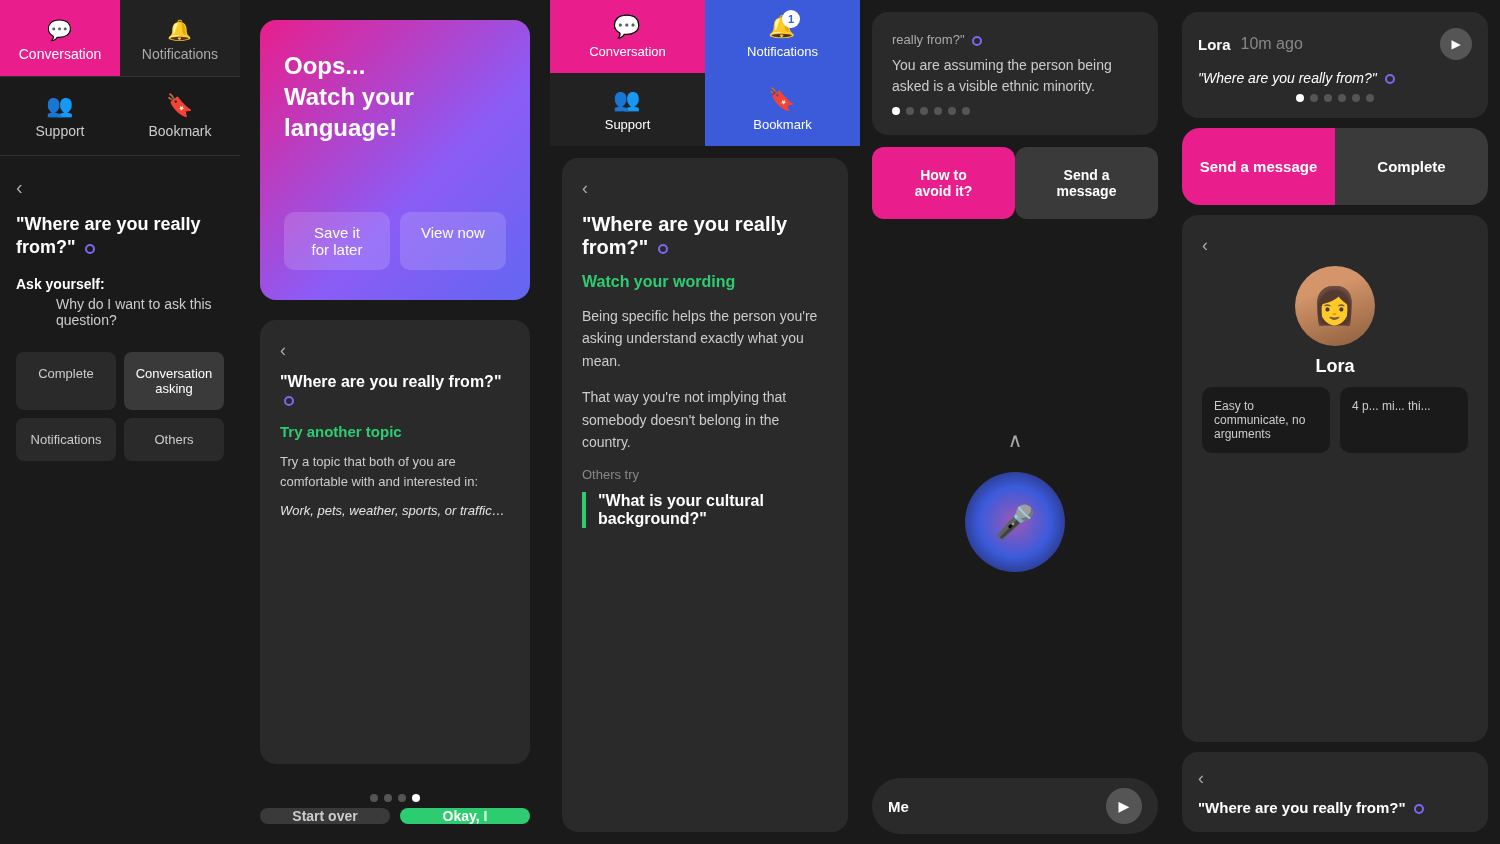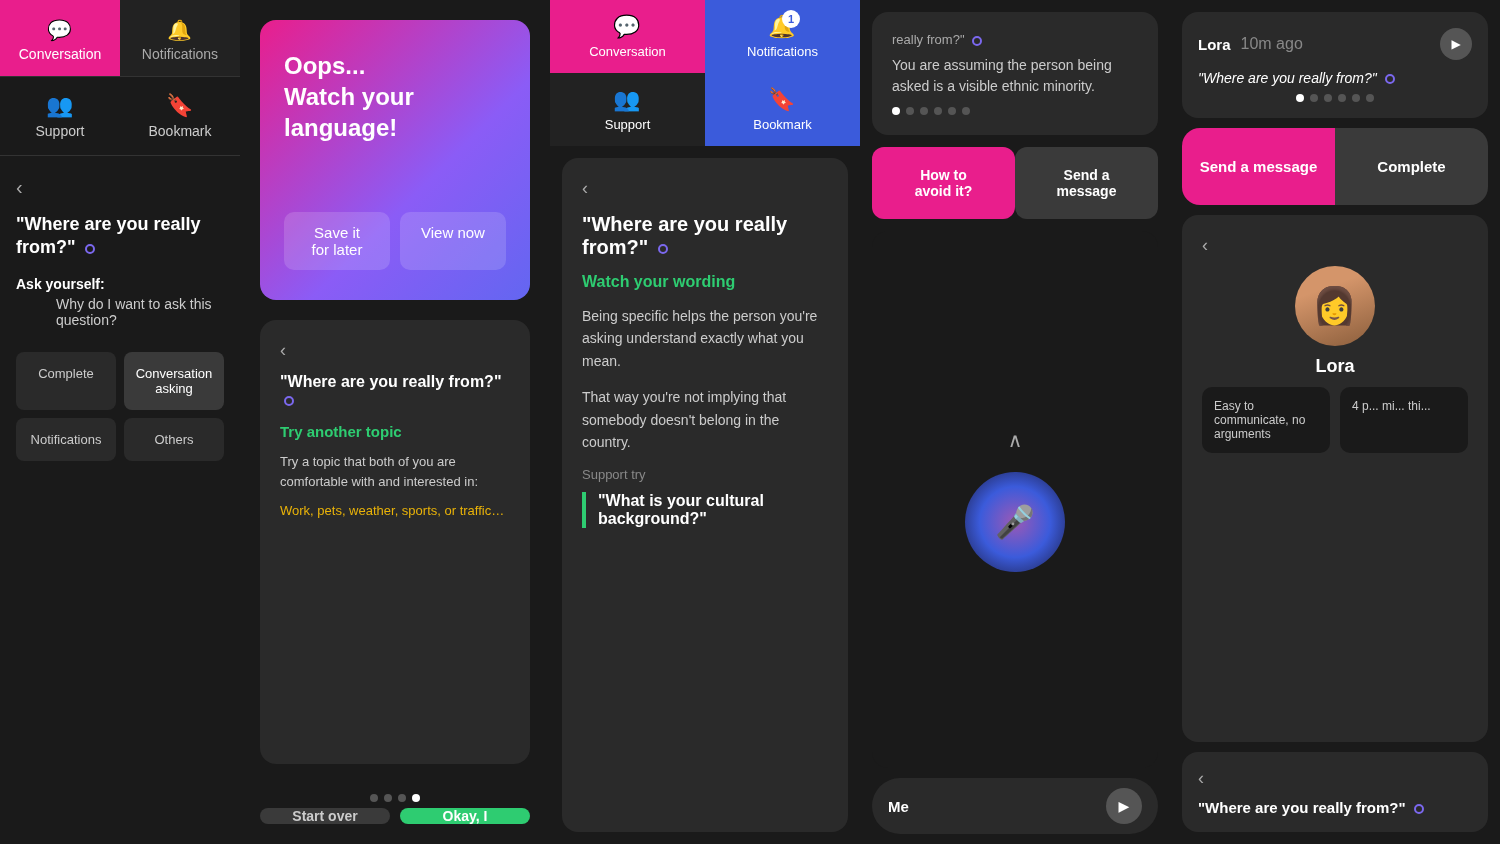--- a/index.html
+++ b/index.html
@@ -223,21 +223,22 @@
 
     .try-desc {
       font-size: 13px;
       color: #ccc;
       line-height: 1.5;
       margin-bottom: 12px;
     }
 
     .try-examples {
       font-size: 13px;
-      color: #eab308;
+      color: #e5e5e5;
+      font-style: italic;
     }
 
     .pagination-dots {
       display: flex;
       justify-content: center;
       gap: 6px;
       padding: 10px 0 6px;
     }
 
     .dot {
@@ -783,21 +784,21 @@
     </div>
     <div class="mid-main">
       <div class="mid-back">‹</div>
       <div class="mid-question">
         <span>"Where are you really from?"</span>
         <span class="sidebar-dot"></span>
       </div>
       <div class="mid-heading">Watch your wording</div>
       <div class="mid-body">Being specific helps the person you're asking understand exactly what you mean.</div>
       <div class="mid-body">That way you're not implying that somebody doesn't belong in the country.</div>
-      <div class="mid-instead">Support try</div>
+      <div class="mid-instead">Others try</div>
       <div class="mid-alt-question">"What is your cultural background?"</div>
     </div>
   </div>
 
   <div class="panel-right-mid">
     <div class="right-top-text">
       <div class="right-top-question">
         <span>really from?"</span>
         <span class="sidebar-dot"></span>
       </div>

